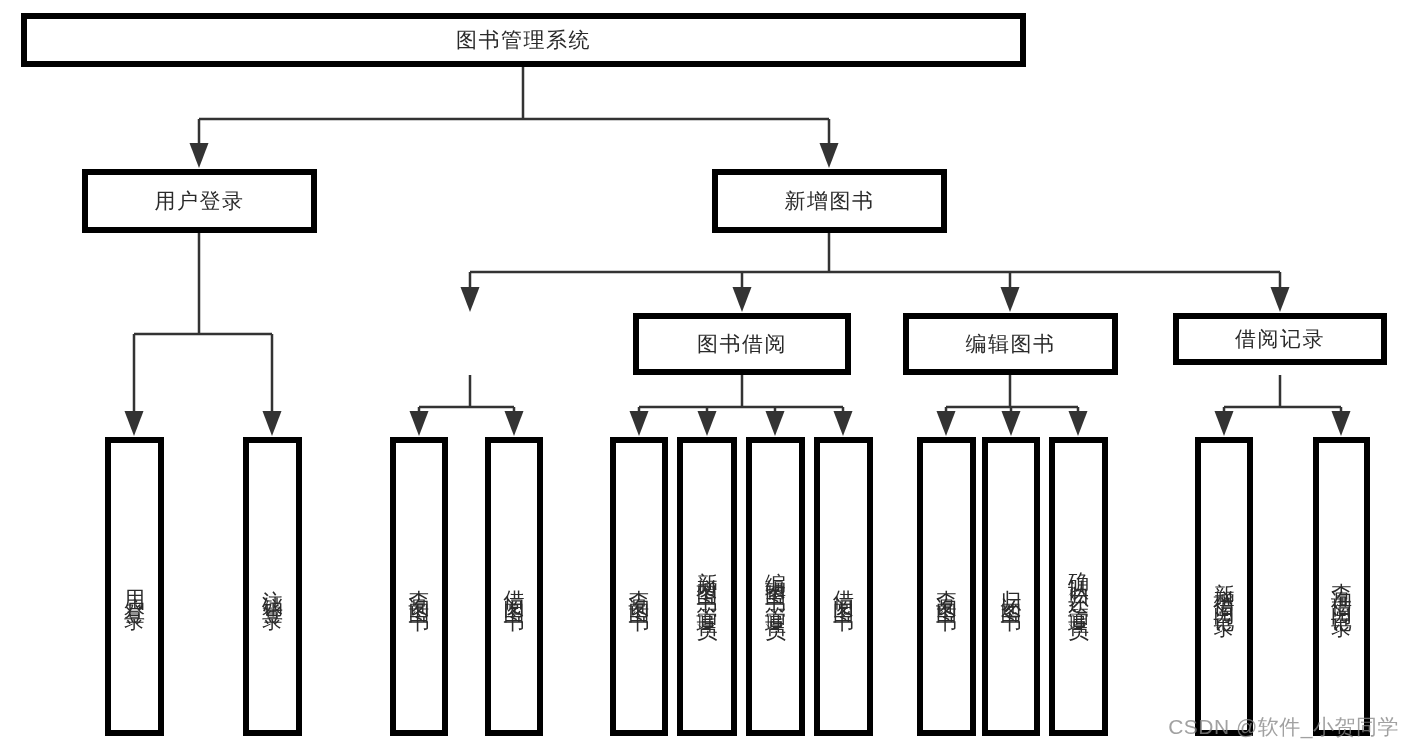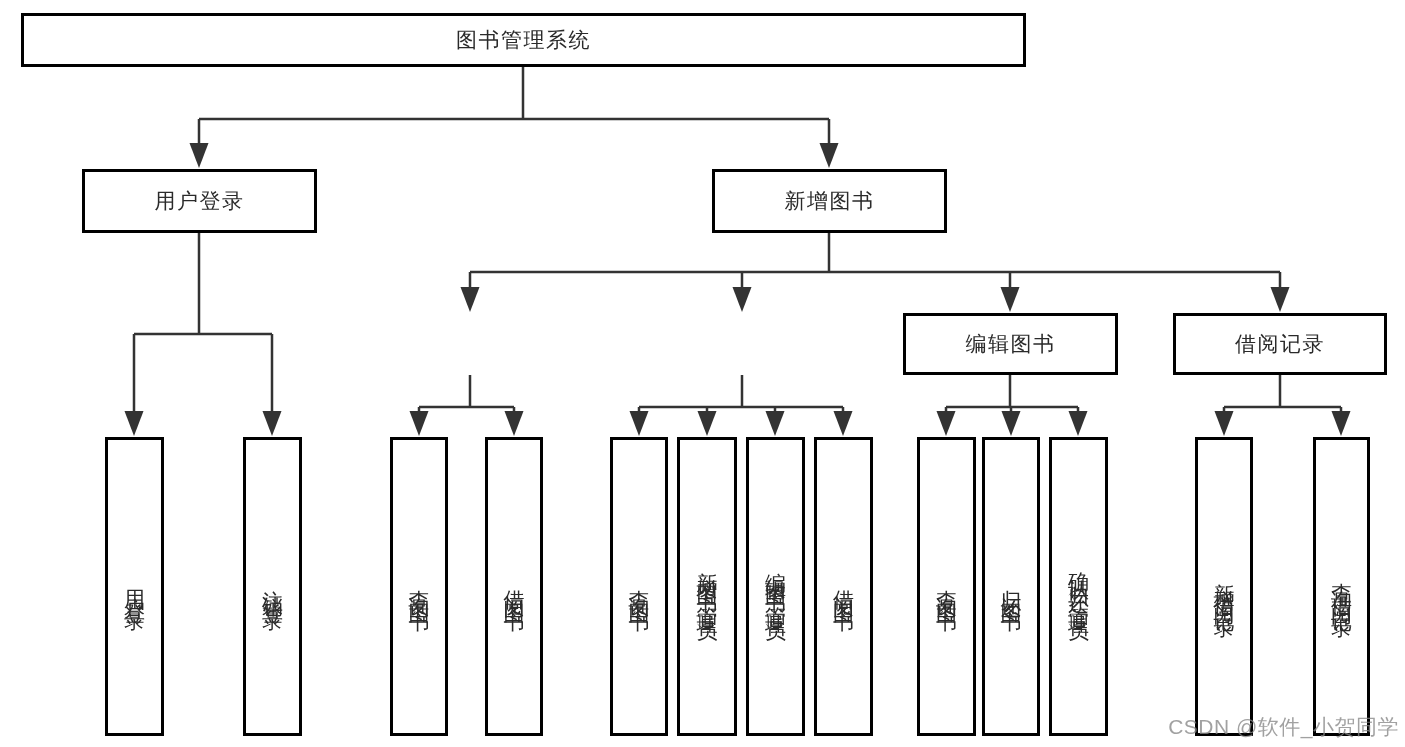--- a/index.html
+++ b/index.html
@@ -6,21 +6,21 @@
   .stage{
     position:relative;
     width:1405px;height:747px;
     background:#ffffff;
     font-family:"Liberation Sans","DejaVu Sans",sans-serif;
     overflow:hidden;
   }
   .connectors{position:absolute;left:0;top:0;width:1405px;height:747px;z-index:1;}
   .node{
     position:absolute;box-sizing:border-box;
-    border:3px solid #000000;background:#ffffff;
+    border:6px solid #000000;background:#ffffff;
     display:flex;align-items:center;justify-content:center;
     color:#2a2a2a;z-index:2;
   }
   .h-node{font-size:21px;letter-spacing:1.5px;white-space:nowrap;}
   .v-node span{
     writing-mode:vertical-rl;
     text-orientation:mixed;
     font-size:21px;letter-spacing:7px;line-height:1.15;
     white-space:nowrap;
   }
@@ -73,22 +73,23 @@
       <polygon points="1214.5,411 1233.5,411 1224,436"></polygon>
       <polygon points="1331.5,411 1350.5,411 1341,436"></polygon>
     </g>
   </svg>
 
   <div class="node h-node" style="left:21px;top:13px;width:1005px;height:54px;">图书管理系统</div>
 
   <div class="node h-node" style="left:82px;top:169px;width:235px;height:64px;">用户登录</div>
   <div class="node h-node" style="left:712px;top:169px;width:235px;height:64px;">新增图书</div>
 
+  <div class="node h-node" style="left:633px;top:313px;width:218px;height:62px;">图书借阅</div>
   <div class="node h-node" style="left:903px;top:313px;width:215px;height:62px;">编辑图书</div>
-  <div class="node h-node" style="left:1173px;top:313px;width:214px;height:62px;">借阅记录</div>
+  <div class="node h-node" style="left:1173px;top:313px;width:214px;height:52px;">借阅记录</div>
 
   <div class="node v-node" style="left:105px;top:437px;width:59px;height:299px;">
     <span>用户登录</span>
   </div>
   <div class="node v-node" style="left:243px;top:437px;width:59px;height:299px;">
     <span>注销登录</span>
   </div>
 
   <div class="node v-node" style="left:390px;top:437px;width:58px;height:299px;">
     <span>查询图书</span>

